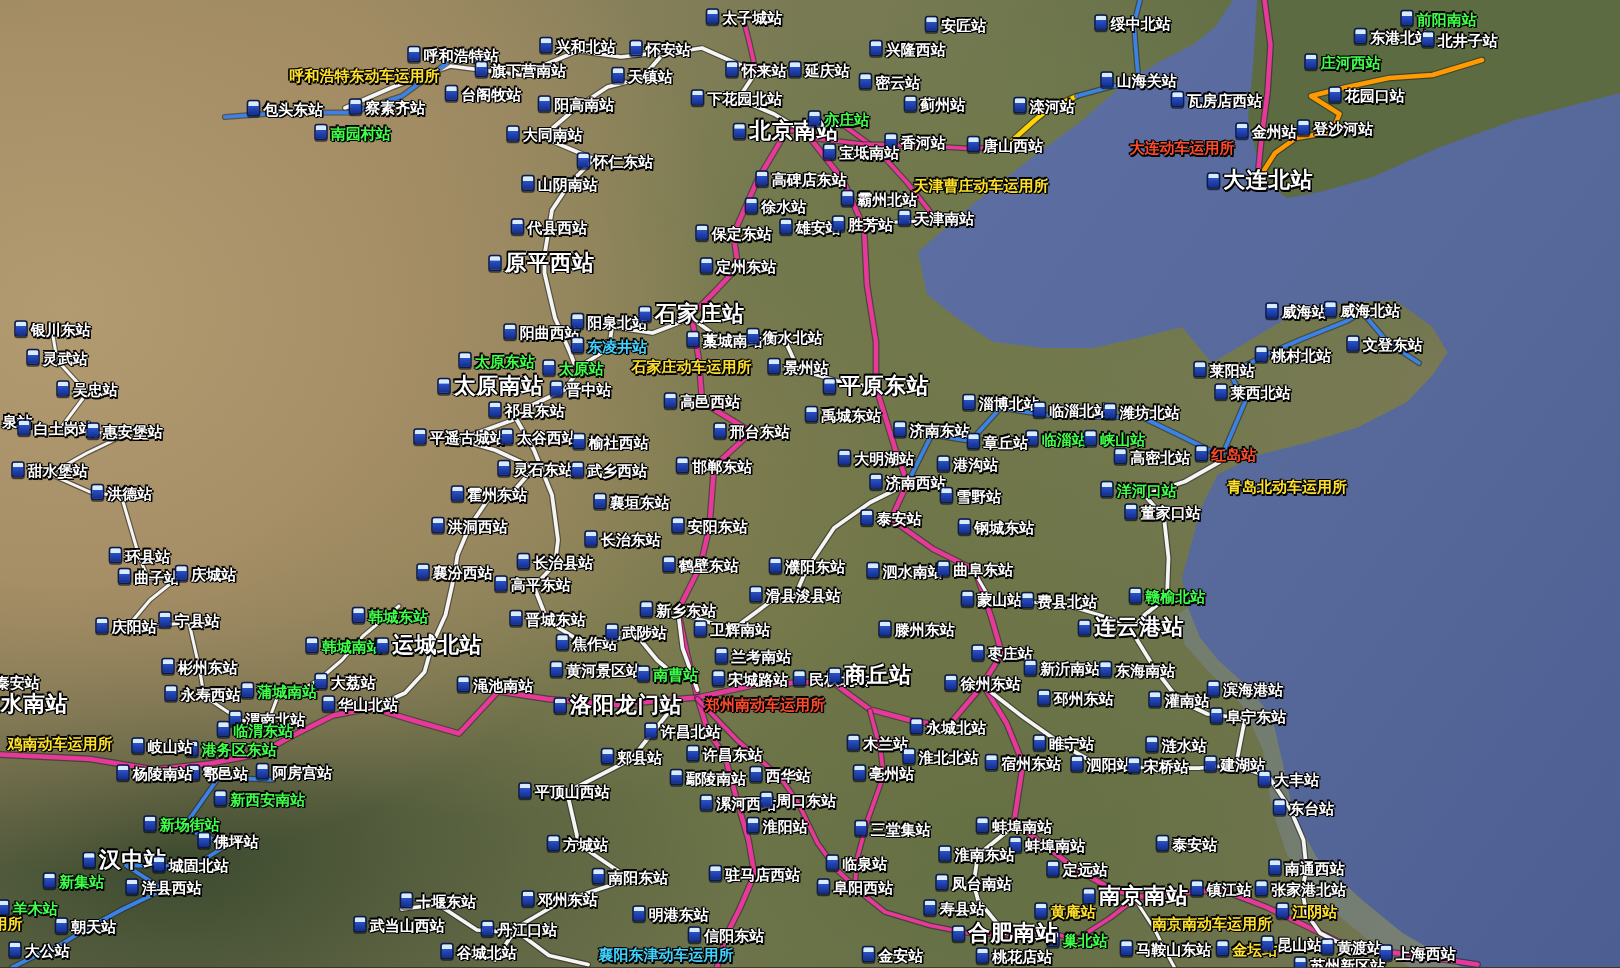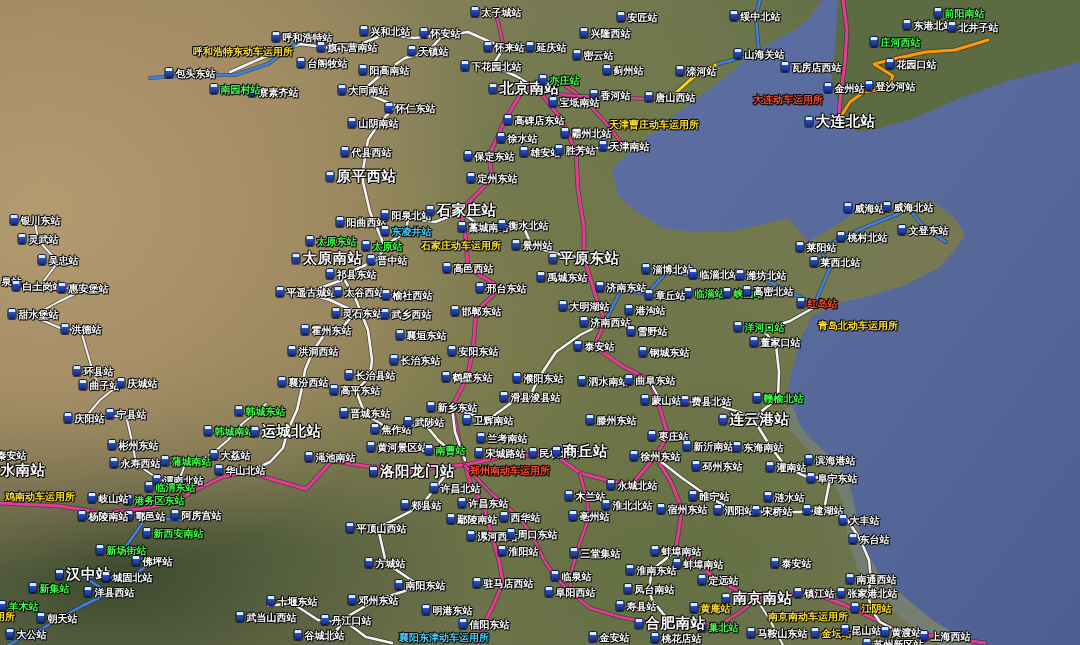--- a/index.html
+++ b/index.html
@@ -133,21 +133,21 @@
       <polyline points="624,147 598,148 575,150" fill="none" stroke="#222" stroke-width="3.6" stroke-opacity="0.55" stroke-linejoin="round" stroke-linecap="round"></polyline>
       <polyline points="624,147 598,148 575,150" fill="none" stroke="#f5f5f5" stroke-width="2" stroke-opacity="1" stroke-linejoin="round" stroke-linecap="round"></polyline>
       <polyline points="757,600 770,620 777,634 783,645" fill="none" stroke="#222" stroke-width="3.6" stroke-opacity="0.55" stroke-linejoin="round" stroke-linecap="round"></polyline>
       <polyline points="757,600 770,620 777,634 783,645" fill="none" stroke="#f5f5f5" stroke-width="2" stroke-opacity="1" stroke-linejoin="round" stroke-linecap="round"></polyline>
     </svg>
 
   <div id="stations">
       <span class="st c-y ni" style="left: 243px; top: 52px;">呼和浩特东动车运用所</span>
       <span class="st c-w" style="left: 302px; top: 37px;">呼和浩特站</span>
       <span class="st c-w" style="left: 190px; top: 73px;">包头东站</span>
-      <span class="st c-w" style="left: 258px; top: 92px; margin-left: 15px;">察素齐站</span>
+      <span class="st c-w" style="left: 258px; top: 72px;">察素齐站</span>
       <span class="st c-g" style="left: 235px; top: 89px;">南园村站</span>
       <span class="st c-w" style="left: 322px; top: 63px;">台阁牧站</span>
       <span class="st c-w" style="left: 347px; top: 47px;">旗下营南站</span>
       <span class="st c-w" style="left: 385px; top: 31px;">兴和北站</span>
       <span class="st c-w" style="left: 440px; top: 33px;">怀安站</span>
       <span class="st c-w" style="left: 496px; top: 12px;">太子城站</span>
       <span class="st c-w" style="left: 428px; top: 51px;">天镇站</span>
       <span class="st c-w" style="left: 504px; top: 47px;">怀来站</span>
       <span class="st c-w" style="left: 546px; top: 47px;">延庆站</span>
       <span class="st c-w" style="left: 491px; top: 66px;">下花园北站</span>
@@ -266,21 +266,21 @@
       <span class="st c-w" style="left: 908px; top: 207px;">威海北站</span>
       <span class="st c-w" style="left: 923px; top: 230px;">文登东站</span>
       <span class="st c-w" style="left: 862px; top: 237px;">桃村北站</span>
       <span class="st c-g" style="left: 704px; top: 293px;">临淄站</span>
       <span class="st c-g" style="left: 743px; top: 293px;">峡山站</span>
       <span class="st c-w" style="left: 621px; top: 287px;">济南东站</span>
       <span class="st c-w" style="left: 665px; top: 295px;">章丘站</span>
       <span class="st c-w" style="left: 584px; top: 306px;">大明湖站</span>
       <span class="st c-w" style="left: 645px; top: 310px;">港沟站</span>
       <span class="st c-w" style="left: 605px; top: 322px;">济南西站</span>
-      <span class="st c-w" style="left: 768px; top: 291px; text-align: right;">高密北站</span>
+      <span class="st c-w" style="left: 768px; top: 305px; text-align: right;">高密北站</span>
       <span class="st c-r" style="left: 817px; top: 303px;">红岛站</span>
       <span class="st c-y ni" style="left: 858px; top: 326px;">青岛北动车运用所</span>
       <span class="st c-g" style="left: 759px; top: 327px;">洋河口站</span>
       <span class="st c-w" style="left: 775px; top: 342px;">董家口站</span>
       <span class="st c-w" style="left: 594px; top: 346px;">泰安站</span>
       <span class="st c-w" style="left: 647px; top: 331px;">雪野站</span>
       <span class="st c-w" style="left: 664px; top: 352px;">钢城东站</span>
       <span class="st c-w" style="left: 603px; top: 381px;">泗水南站</span>
       <span class="st c-w" style="left: 650px; top: 380px;">曲阜东站</span>
       <span class="st c-w" style="left: 661px; top: 400px;">蒙山站</span>
@@ -351,21 +351,21 @@
       <span class="st c-w" style="left: 651px; top: 570px;">淮南东站</span>
       <span class="st c-w" style="left: 718px; top: 580px;">定远站</span>
       <span class="st c-w" style="left: 649px; top: 589px;">凤台南站</span>
       <span class="st c-w" style="left: 636px; top: 606px;">寿县站</span>
       <span class="st c-w lg" style="left: 757px; top: 598px;">南京南站</span>
       <span class="st c-w" style="left: 791px; top: 563px;">泰安站</span>
       <span class="st c-y" style="left: 710px; top: 608px;">黄庵站</span>
       <span class="st c-g" style="left: 718px; top: 627px;">巢北站</span>
       <span class="st c-w lg" style="left: 670px; top: 623px;">合肥南站</span>
       <span class="st c-w" style="left: 676px; top: 638px;">桃花店站</span>
-      <span class="st c-w" style="left: 609px; top: 637px;">金安站</span>
+      <span class="st c-w" style="left: 595px; top: 637px;">金安站</span>
       <span class="st c-w lg" style="left: 83px; top: 574px;">汉中站</span>
       <span class="st c-w" style="left: 127px; top: 577px;">城固北站</span>
       <span class="st c-w" style="left: 109px; top: 592px;">洋县西站</span>
       <span class="st c-g" style="left: 49px; top: 588px;">新集站</span>
       <span class="st c-g" style="left: 121px; top: 550px;">新场街站</span>
       <span class="st c-w" style="left: 152px; top: 561px;">佛坪站</span>
       <span class="st c-g" style="left: 173px; top: 533px;">新西安南站</span>
       <span class="st c-w" style="left: 196px; top: 515px;">阿房宫站</span>
       <span class="st c-w" style="left: 145px; top: 516px;">鄠邑站</span>
       <span class="st c-w" style="left: 103px; top: 516px;">杨陵南站</span>

